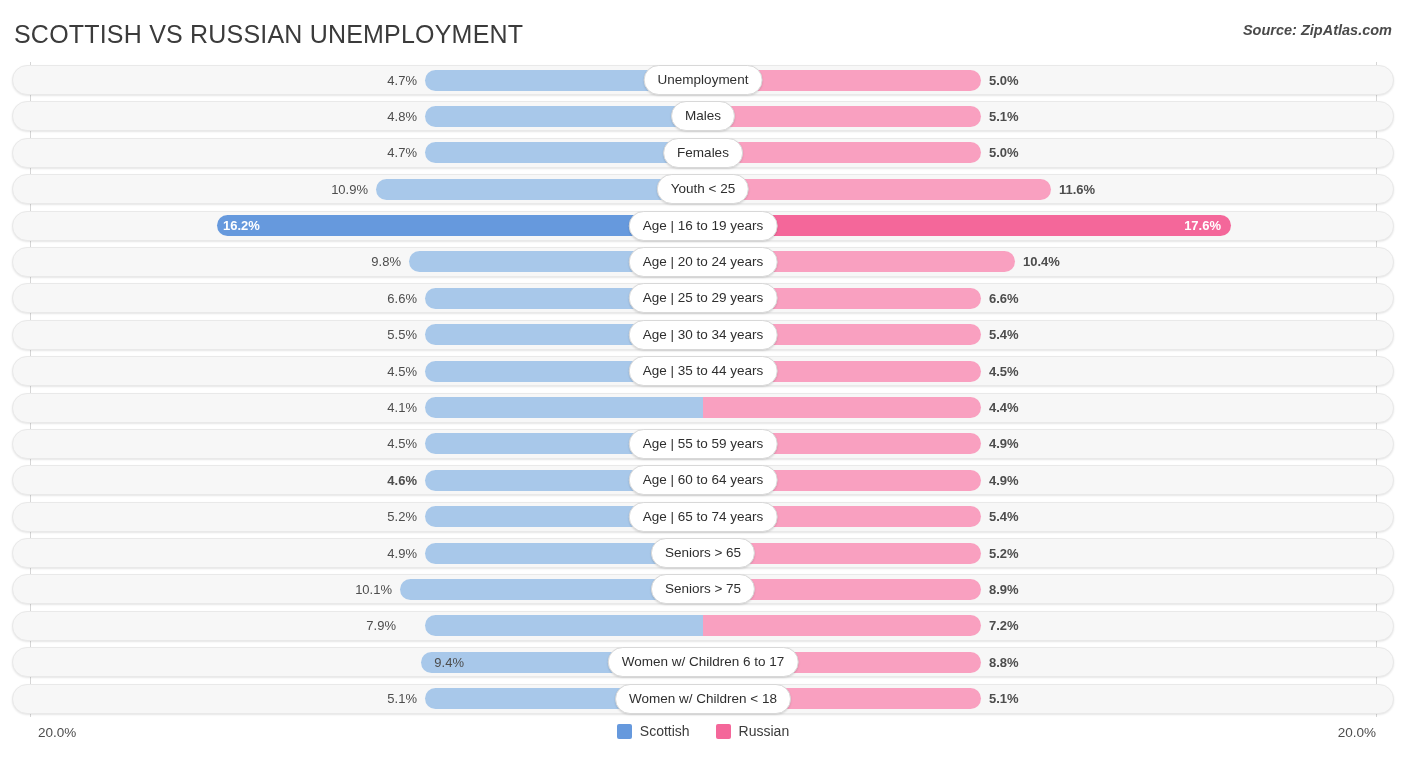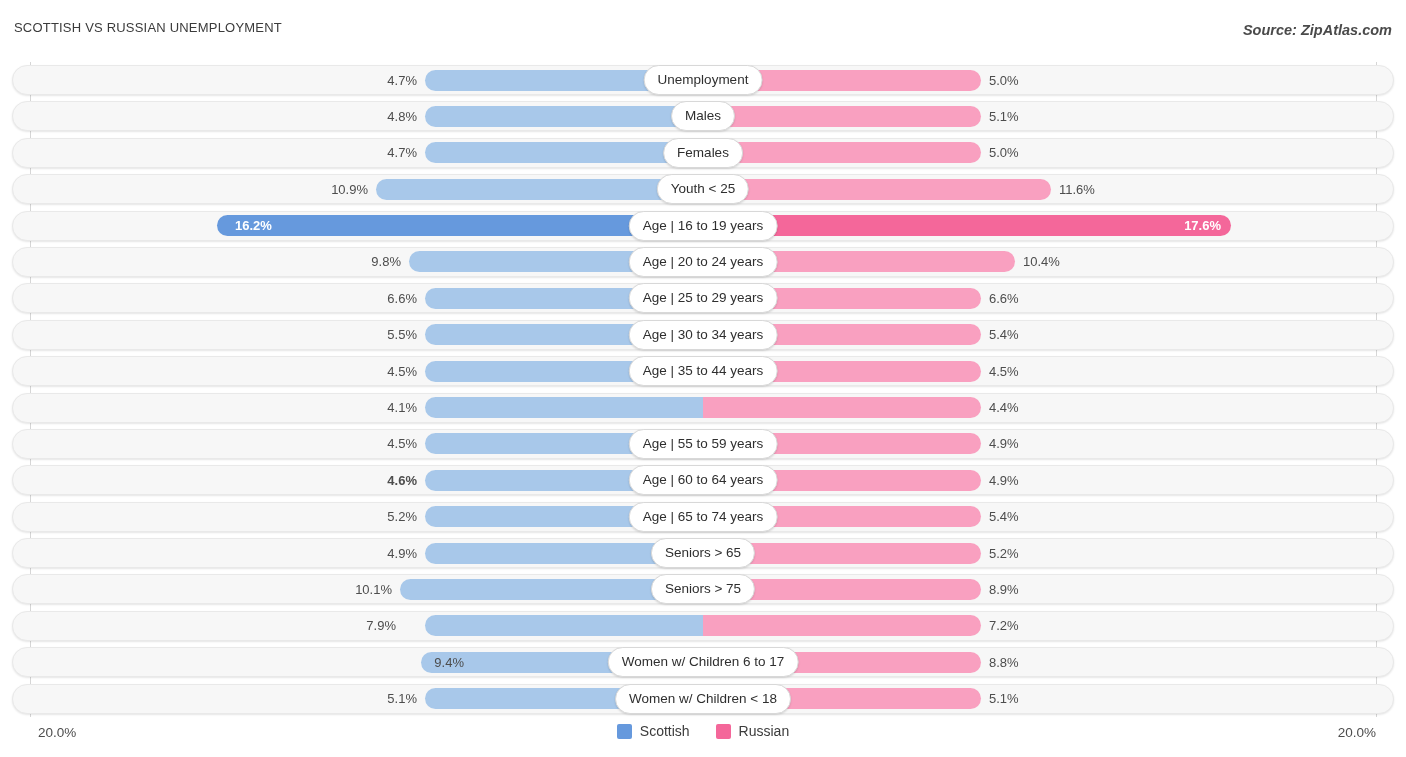--- a/index.html
+++ b/index.html
@@ -20,21 +20,21 @@
   
   .header {
     position: absolute;
     left: 0; top: 0;
     width: 1406px;
     height: 62px;
   }
   .chart-title {
     position: absolute;
     left: 14px; top: 20px;
-    font-size: 13px;
+    font-size: 25px;
     letter-spacing: 0.2px;
     color: #3b3b3b;
     font-weight: 400;
     white-space: nowrap;
   }
   .source {
     position: absolute;
     right: 14px; top: 22px;
     font-size: 14.5px;
     font-style: italic;
@@ -104,21 +104,21 @@
   .val {
     position: absolute;
     top: 9.5px;
     font-size: 13px;
     color: #4d4d4d;
     white-space: nowrap;
     line-height: 17px;
     z-index: 3;
   }
   .val.left  { text-align: right; }
-  .val.right { text-align: center; }
+  .val.right { text-align: center; font-weight: bold; }
   .row.is-max .val {
     color: #ffffff;
     font-weight: bold;
   }
 
   
   .center-label {
     position: absolute;
     top: 3px;
     left: 50%;
@@ -221,21 +221,21 @@
           <div class="bar left" style="left: 376px; width: 327px;"></div>
           <div class="bar right" style="left: 703px; width: 348px;"></div>
           <div class="val left" style="right: 1038px;">10.9%</div>
           <div class="val right" style="left: 1059px;">11.6%</div>
           <div class="center-label">Youth &lt; 25</div>
         </div>
         <div class="row is-max">
           <div class="track"></div>
           <div class="bar left" style="left: 217px; width: 486px;"></div>
           <div class="bar right" style="left: 703px; width: 528px;"></div>
-          <div class="val left" style="left: 235px; text-align: right;">16.2%</div>
+          <div class="val left" style="left: 223px; text-align: right;">16.2%</div>
           <div class="val right" style="left: 1176px; text-align: right; width: 45px;">17.6%</div>
           <div class="center-label">Age | 16 to 19 years</div>
         </div>
         <div class="row">
           <div class="track"></div>
           <div class="bar left" style="left: 409px; width: 294px;"></div>
           <div class="bar right" style="left: 703px; width: 312px;"></div>
           <div class="val left" style="right: 1005px;">9.8%</div>
           <div class="val right" style="left: 1023px;">10.4%</div>
           <div class="center-label">Age | 20 to 24 years</div>

